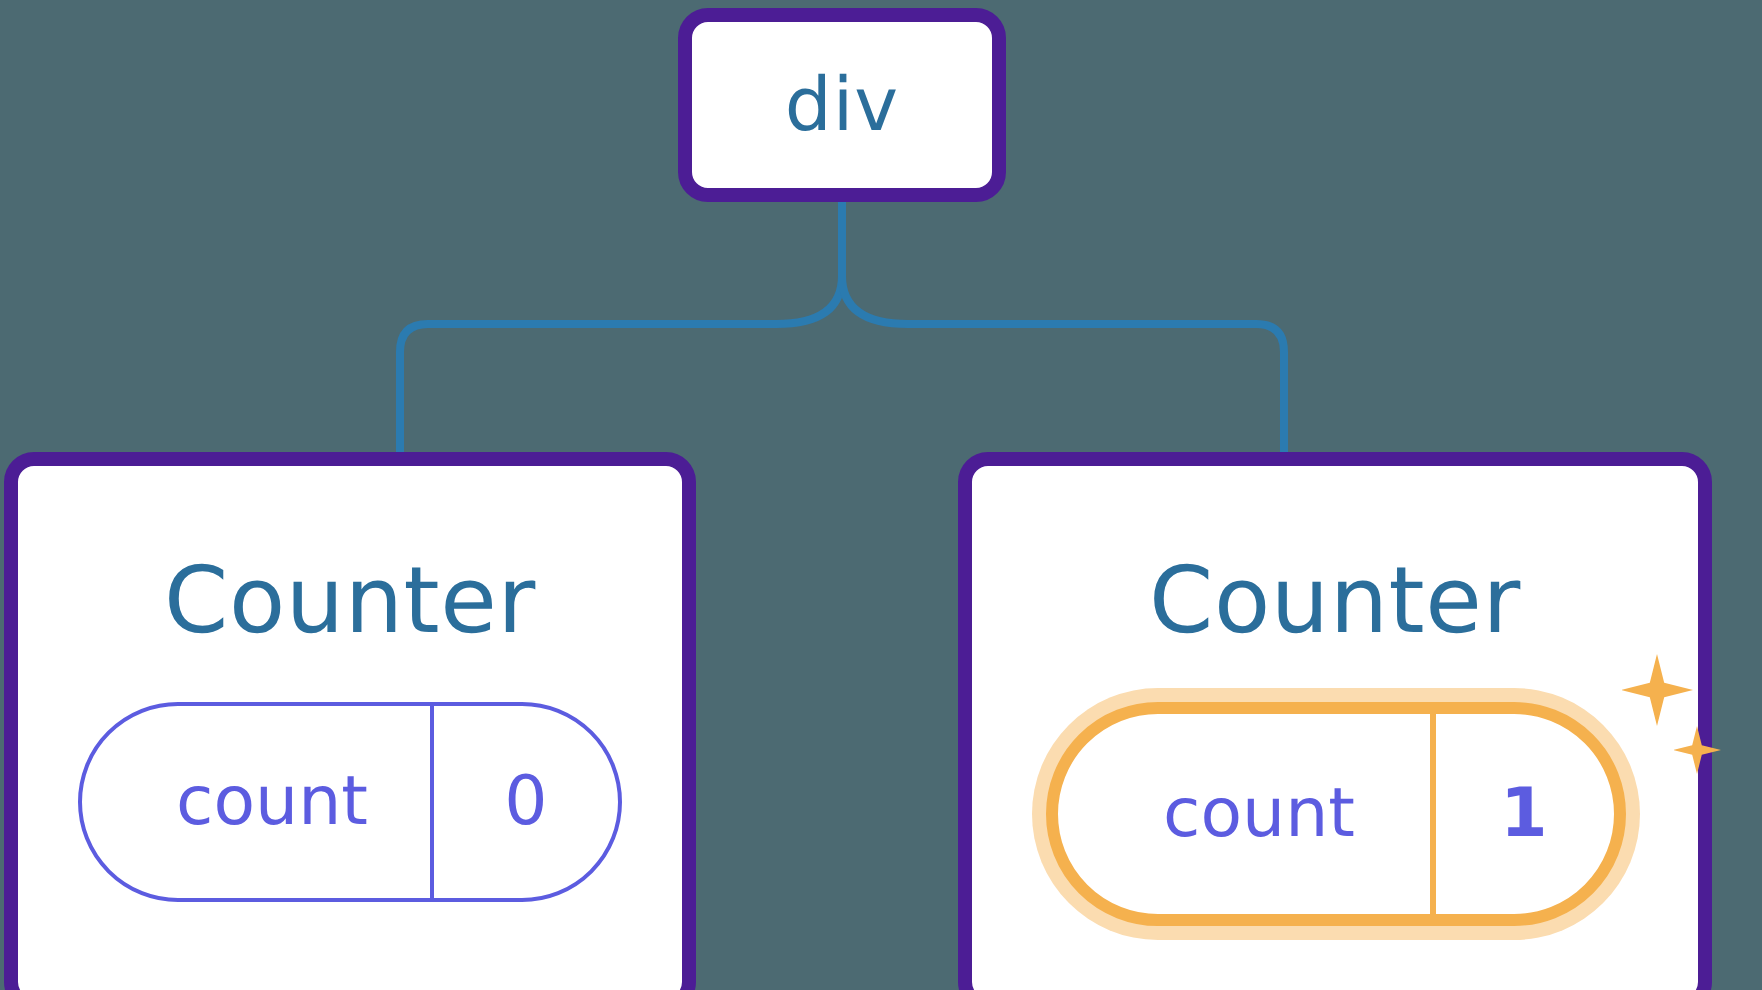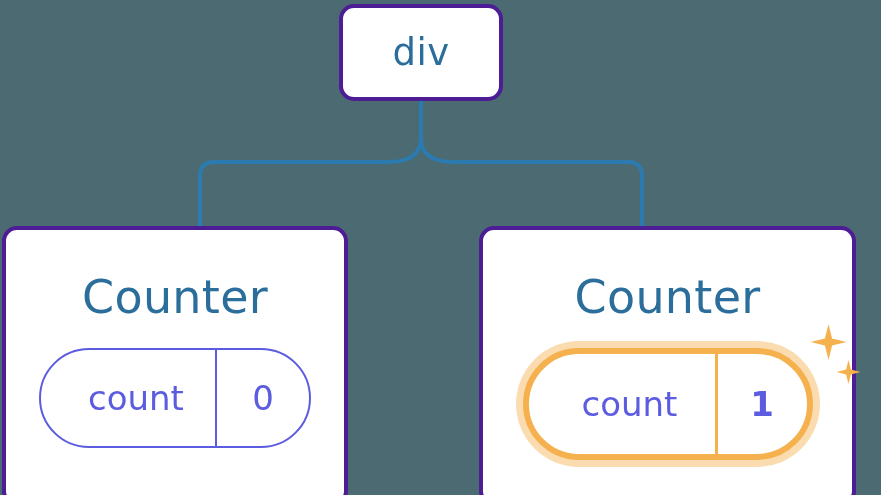--- a/index.html
+++ b/index.html
@@ -29,21 +29,21 @@
     top: 0;
     width: 881px;
     height: 495px;
     pointer-events: none;
   }
 
   
   .node {
     position: absolute;
     background: #ffffff;
-    border: 4px solid #4c1d95;
+    border: 7px solid #4c1d95;
     border-radius: 15px;
     box-sizing: border-box;
     display: flex;
     flex-direction: column;
     align-items: center;
   }
 
   
   #node-root {
     left: 339px;

